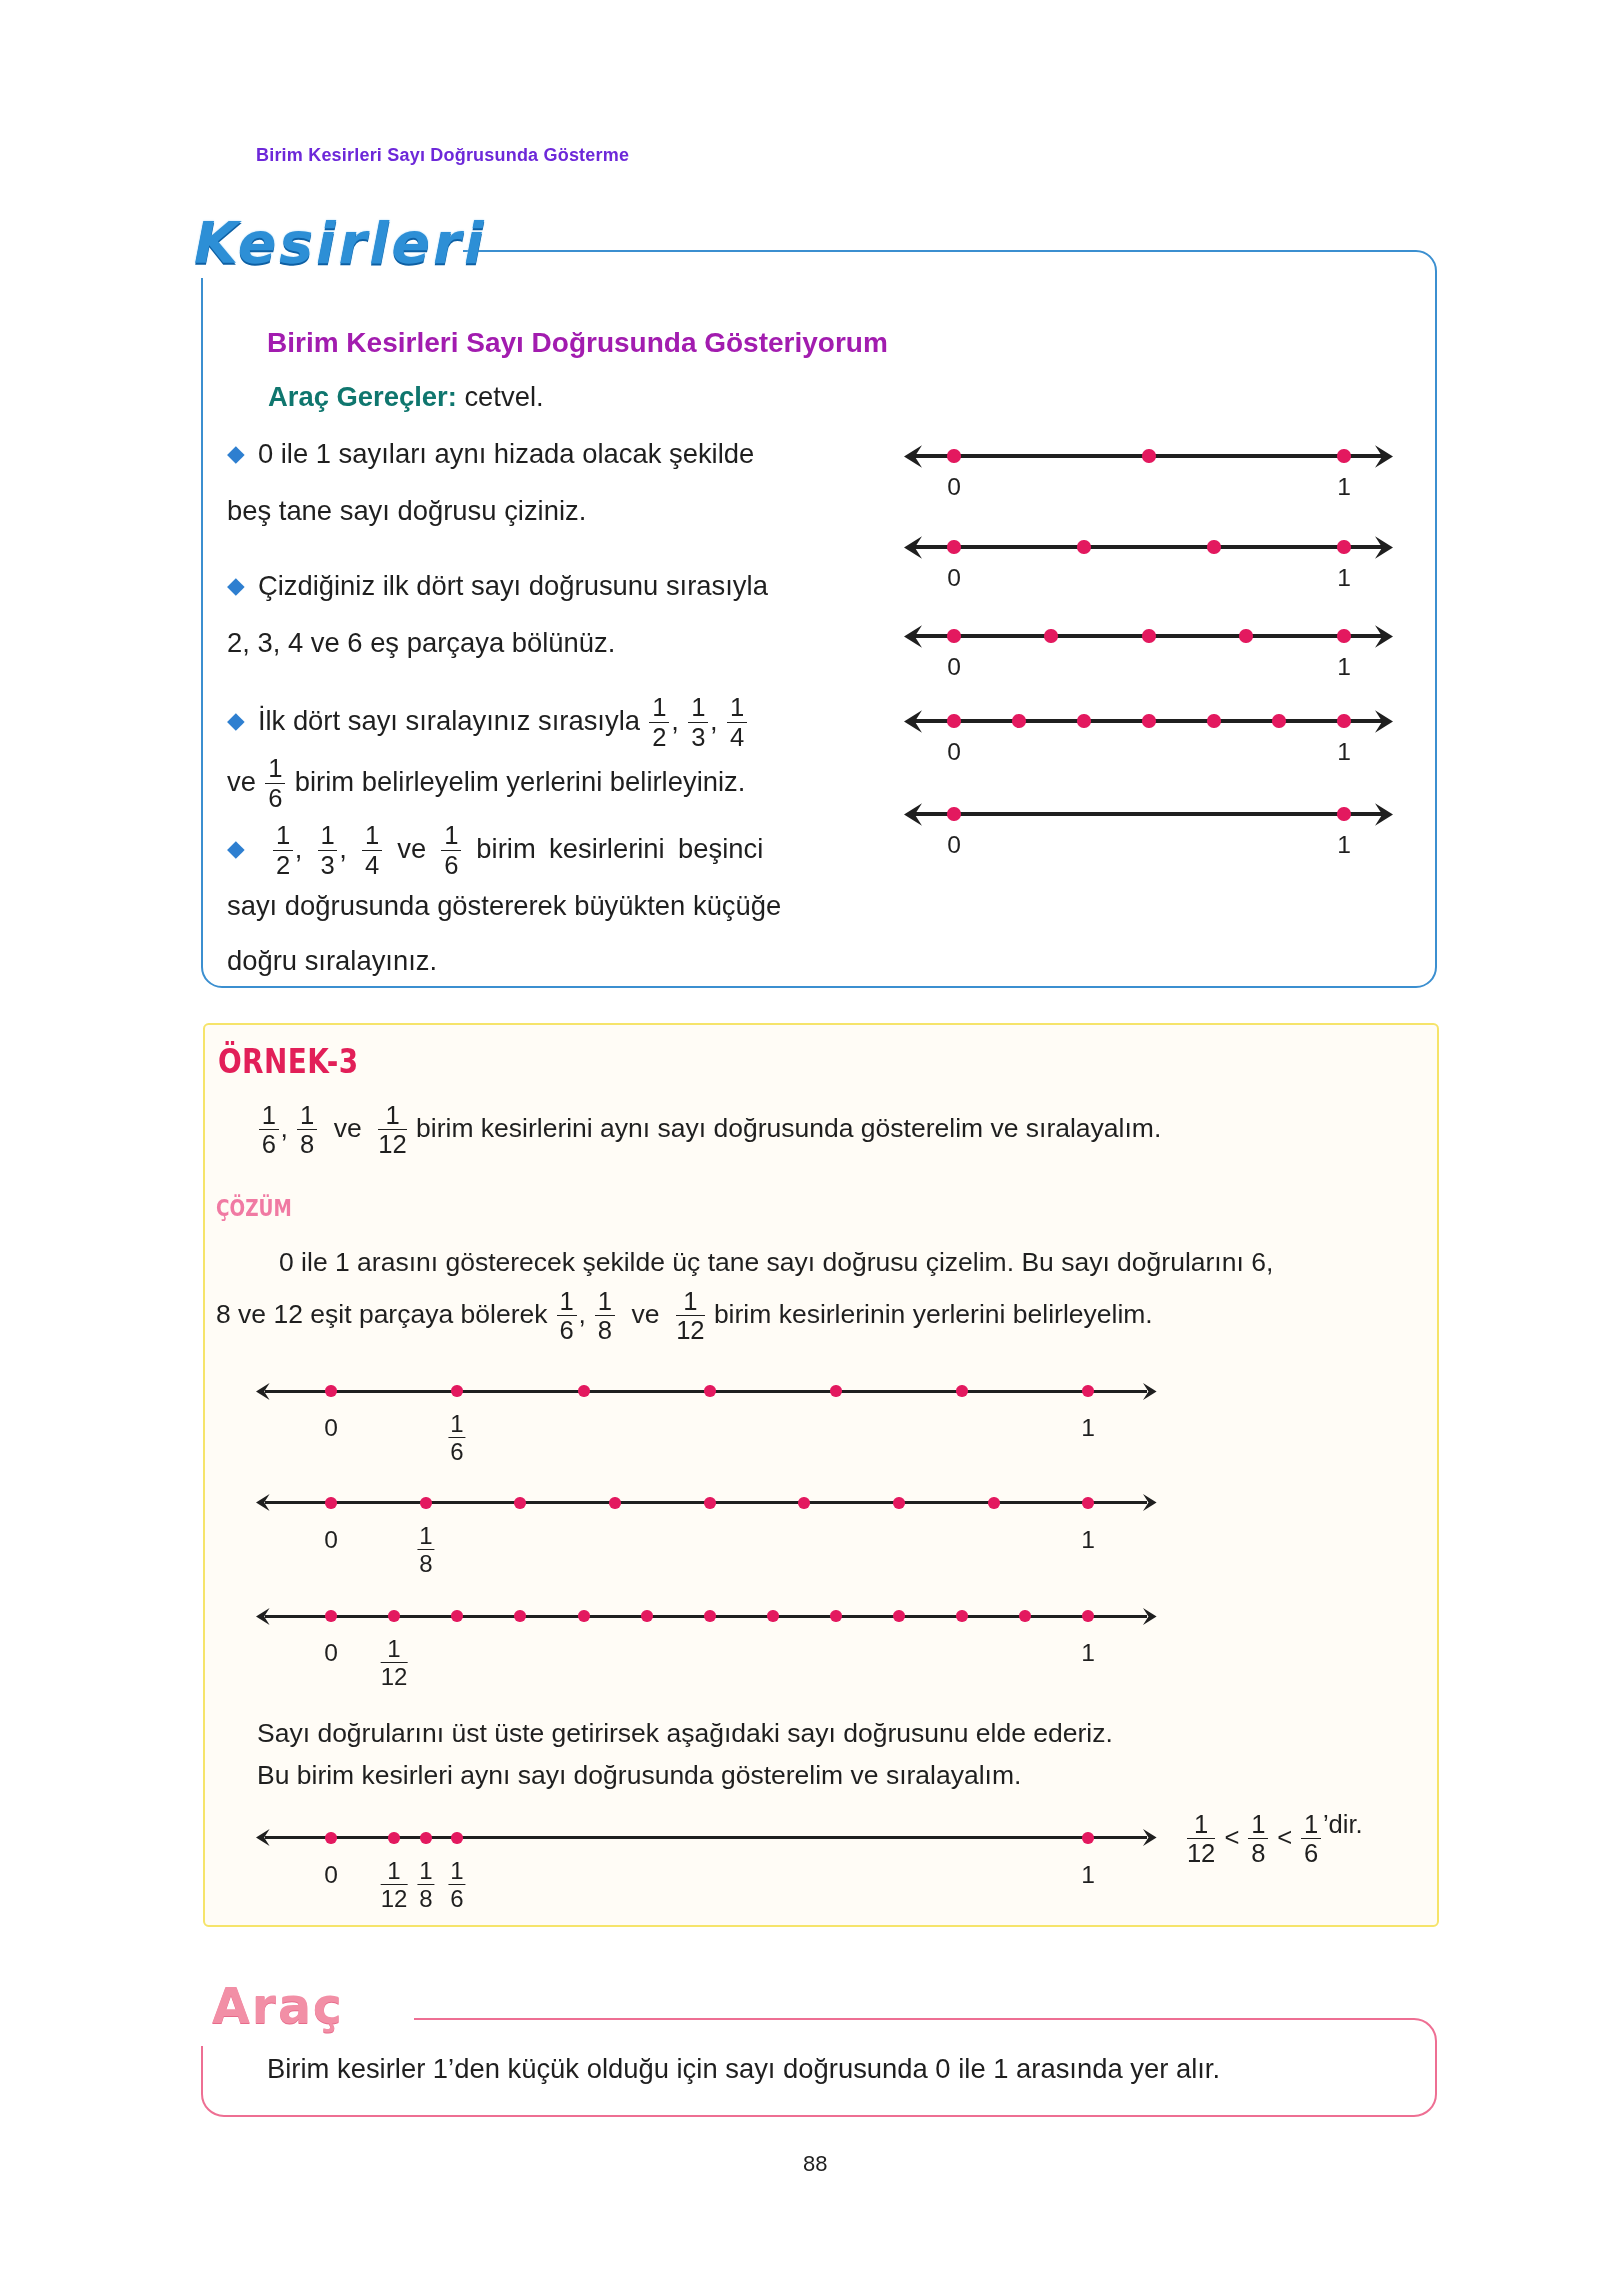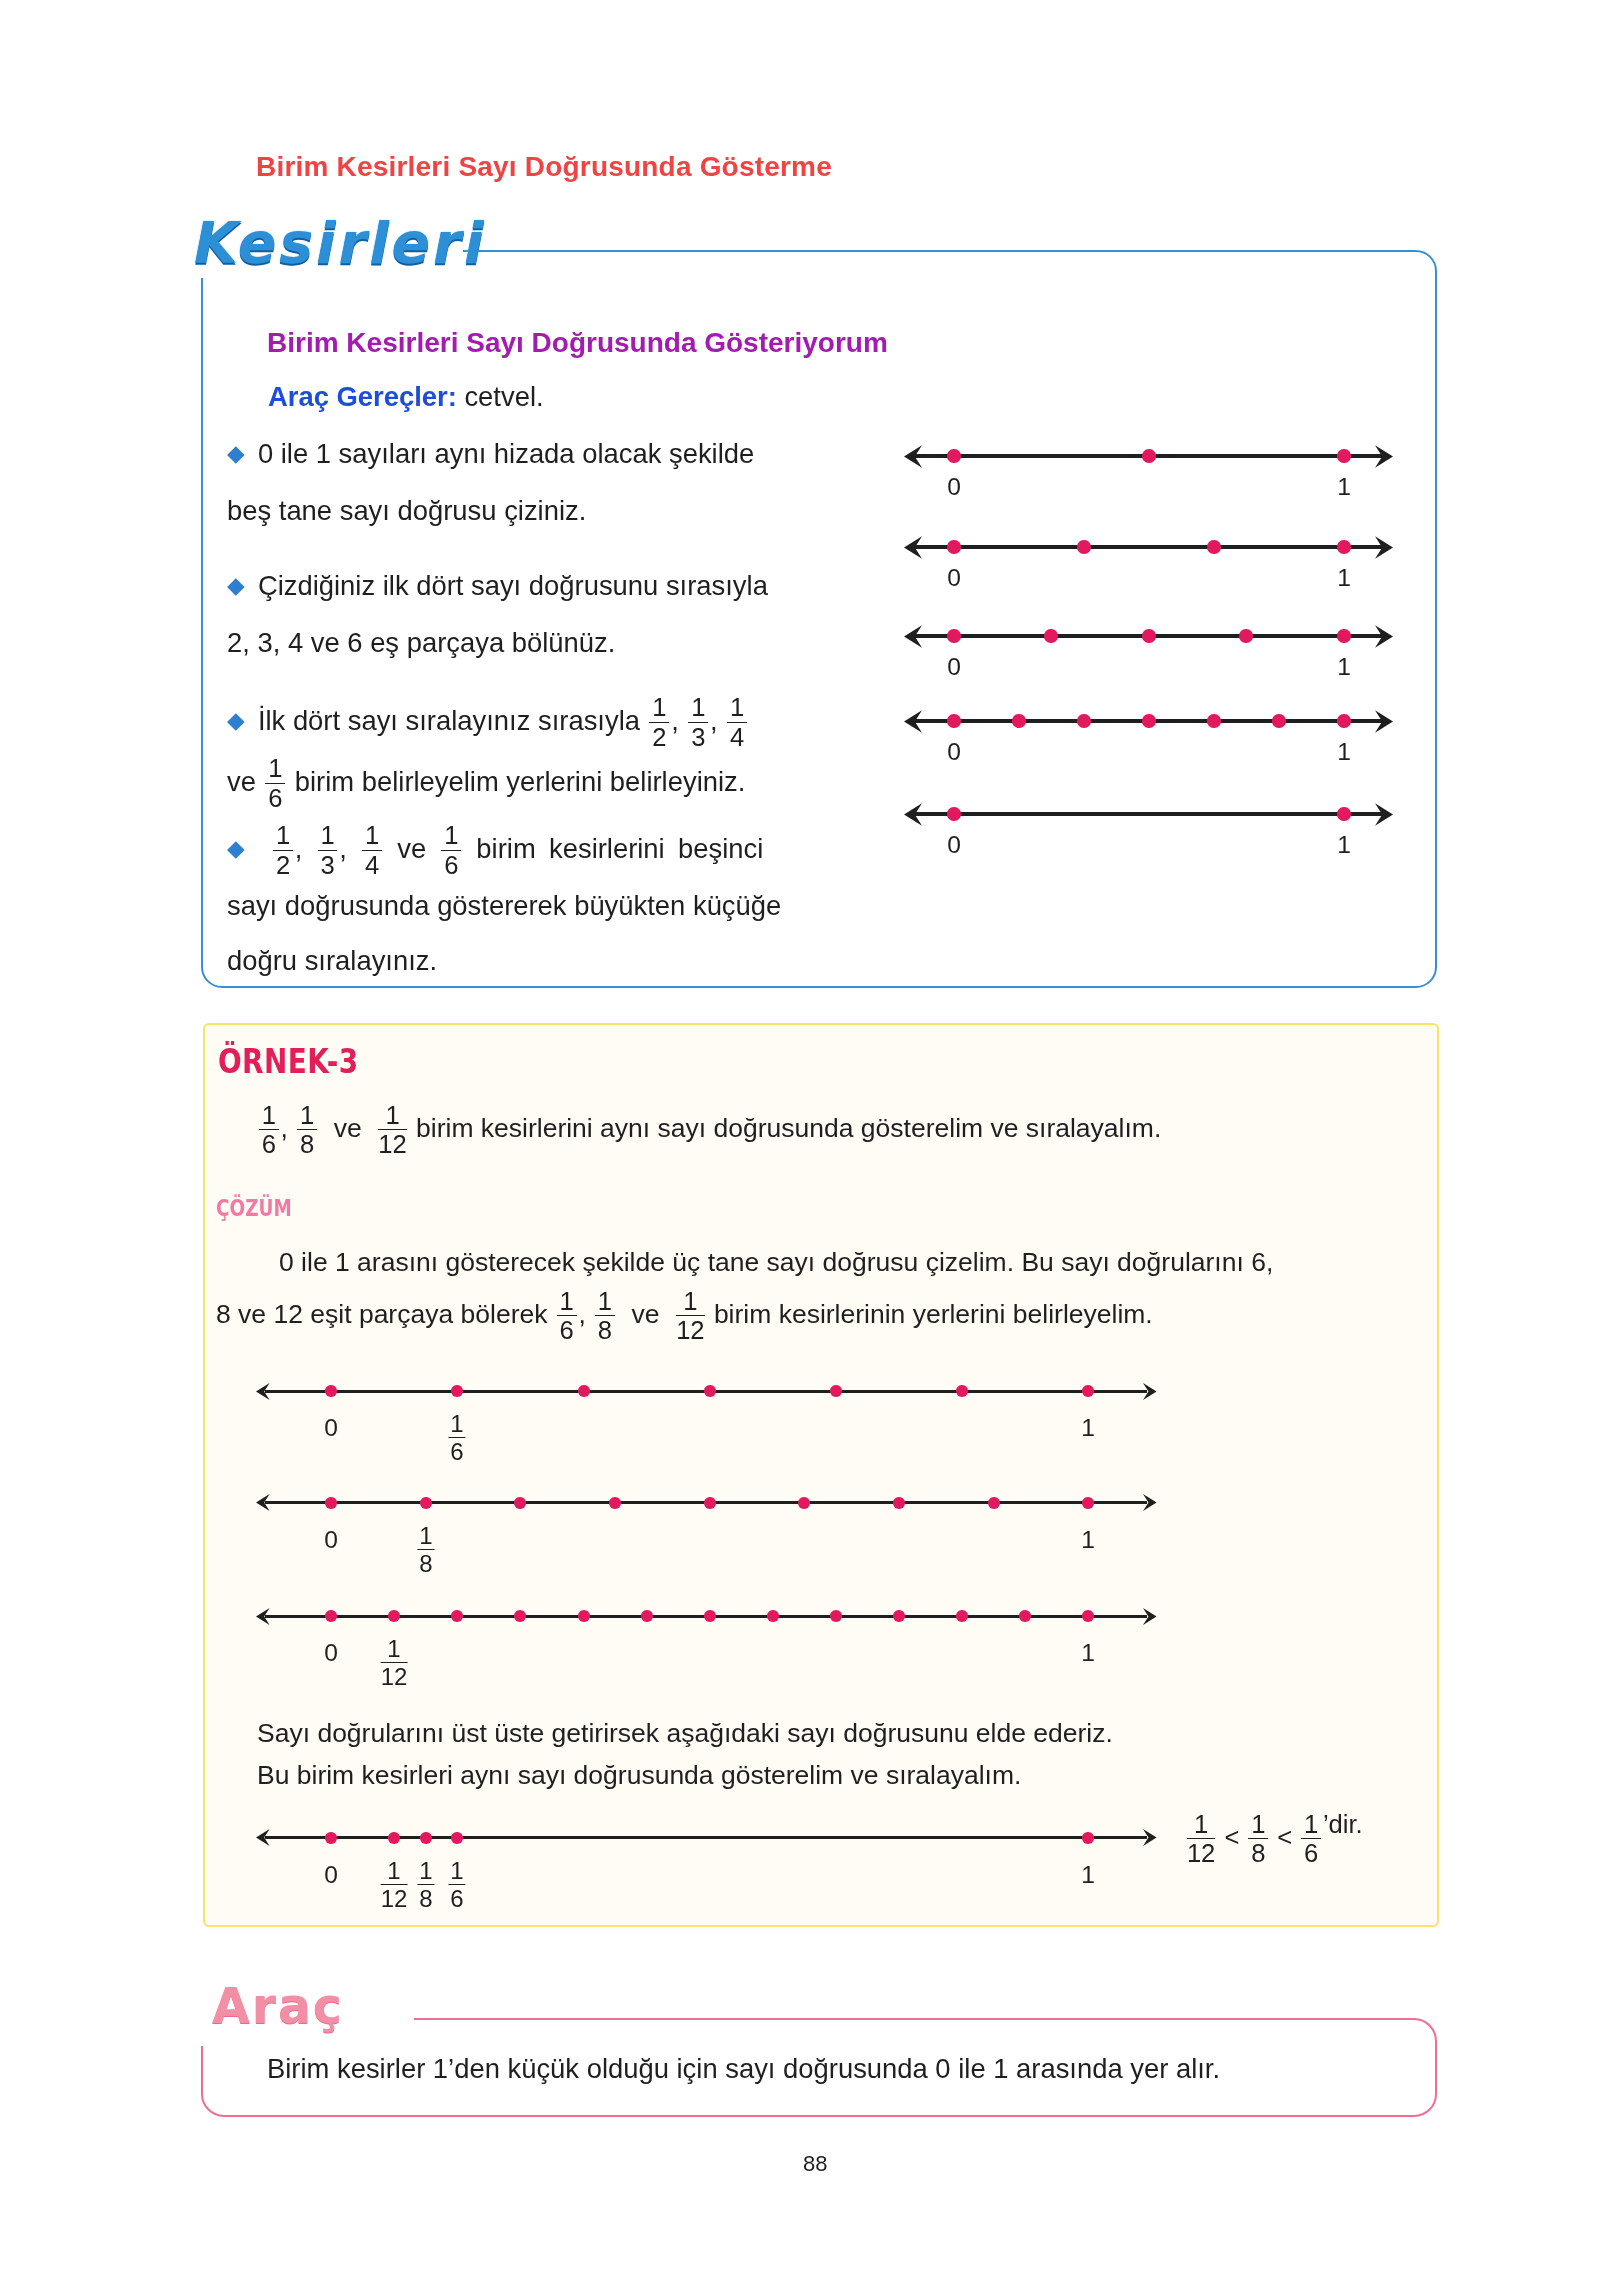--- a/index.html
+++ b/index.html
@@ -4,41 +4,41 @@
 <style>
   html, body { margin: 0; padding: 0; }
   body {
     width: 1610px; height: 2294px; position: relative; overflow: hidden;
     background: #ffffff;
     font-family: "Liberation Sans", sans-serif;
     color: #1f1f1f;
   }
   .abs { position: absolute; }
   .section-title {
-    left: 256px; top: 151px; font-size: 28px; font-weight: bold; color: #ef4444;
+    left: 256px; top: 145px; font-size: 18px; font-weight: bold; color: #6d28d9;
     letter-spacing: 0.2px;
   }
   
   .etk-logo {
     left: 194px; top: 210px; font-size: 57px; font-weight: bold; font-style: italic;
     color: #2d8fd6; letter-spacing: 2.8px;
     text-shadow: 0 1.9px 0 #0d5fa3, 0 0 1.9px #9fd2f5;
     font-family: "DejaVu Sans", sans-serif;
   }
   .etk-box {
     left: 201px; top: 250px; width: 1236px; height: 738px;
     border: 2.8px solid #3b8fd0; border-radius: 0 21px 21px 21px; border-top-left-radius: 0;
     box-sizing: border-box;
     border-top-color: #3b8fd0;
   }
   .etk-box-mask { left: 189px; top: 237px; width: 274px; height: 19px; background:#fff; }
   .etk-left-gap { left: 194px; top: 250px; width: 11.4px; height: 28px; background:#fff; }
   .pink-sub { left: 267px; top: 327px; font-size: 28px; font-weight: bold; color: #a21caf; }
   .tools { left: 268px; top: 381px; font-size: 27.4px; }
-  .tools .lbl { color: #1d4ed8; font-weight: bold; }
+  .tools .lbl { color: #0f766e; font-weight: bold; }
   .para { left: 227px; font-size: 27.4px; line-height: 56px; width: 634px; }
   .bullet { color: #2e7fd0; font-size: 23px; margin-right: 13.2px; position: relative; top: -1.9px; }
   .frac {
     display: inline-block; vertical-align: middle; text-align: center; line-height: 1;
     font-size: 25.6px; margin: 0 1.9px;
   }
   .frac .num { display: block; border-bottom: 1.9px solid #1f1f1f; padding: 0 2.8px 0.9px; }
   .frac .den { display: block; padding-top: 1.9px; }
   
   .nl { position: absolute; height: 3.8px; background: #1f1f1f; }

